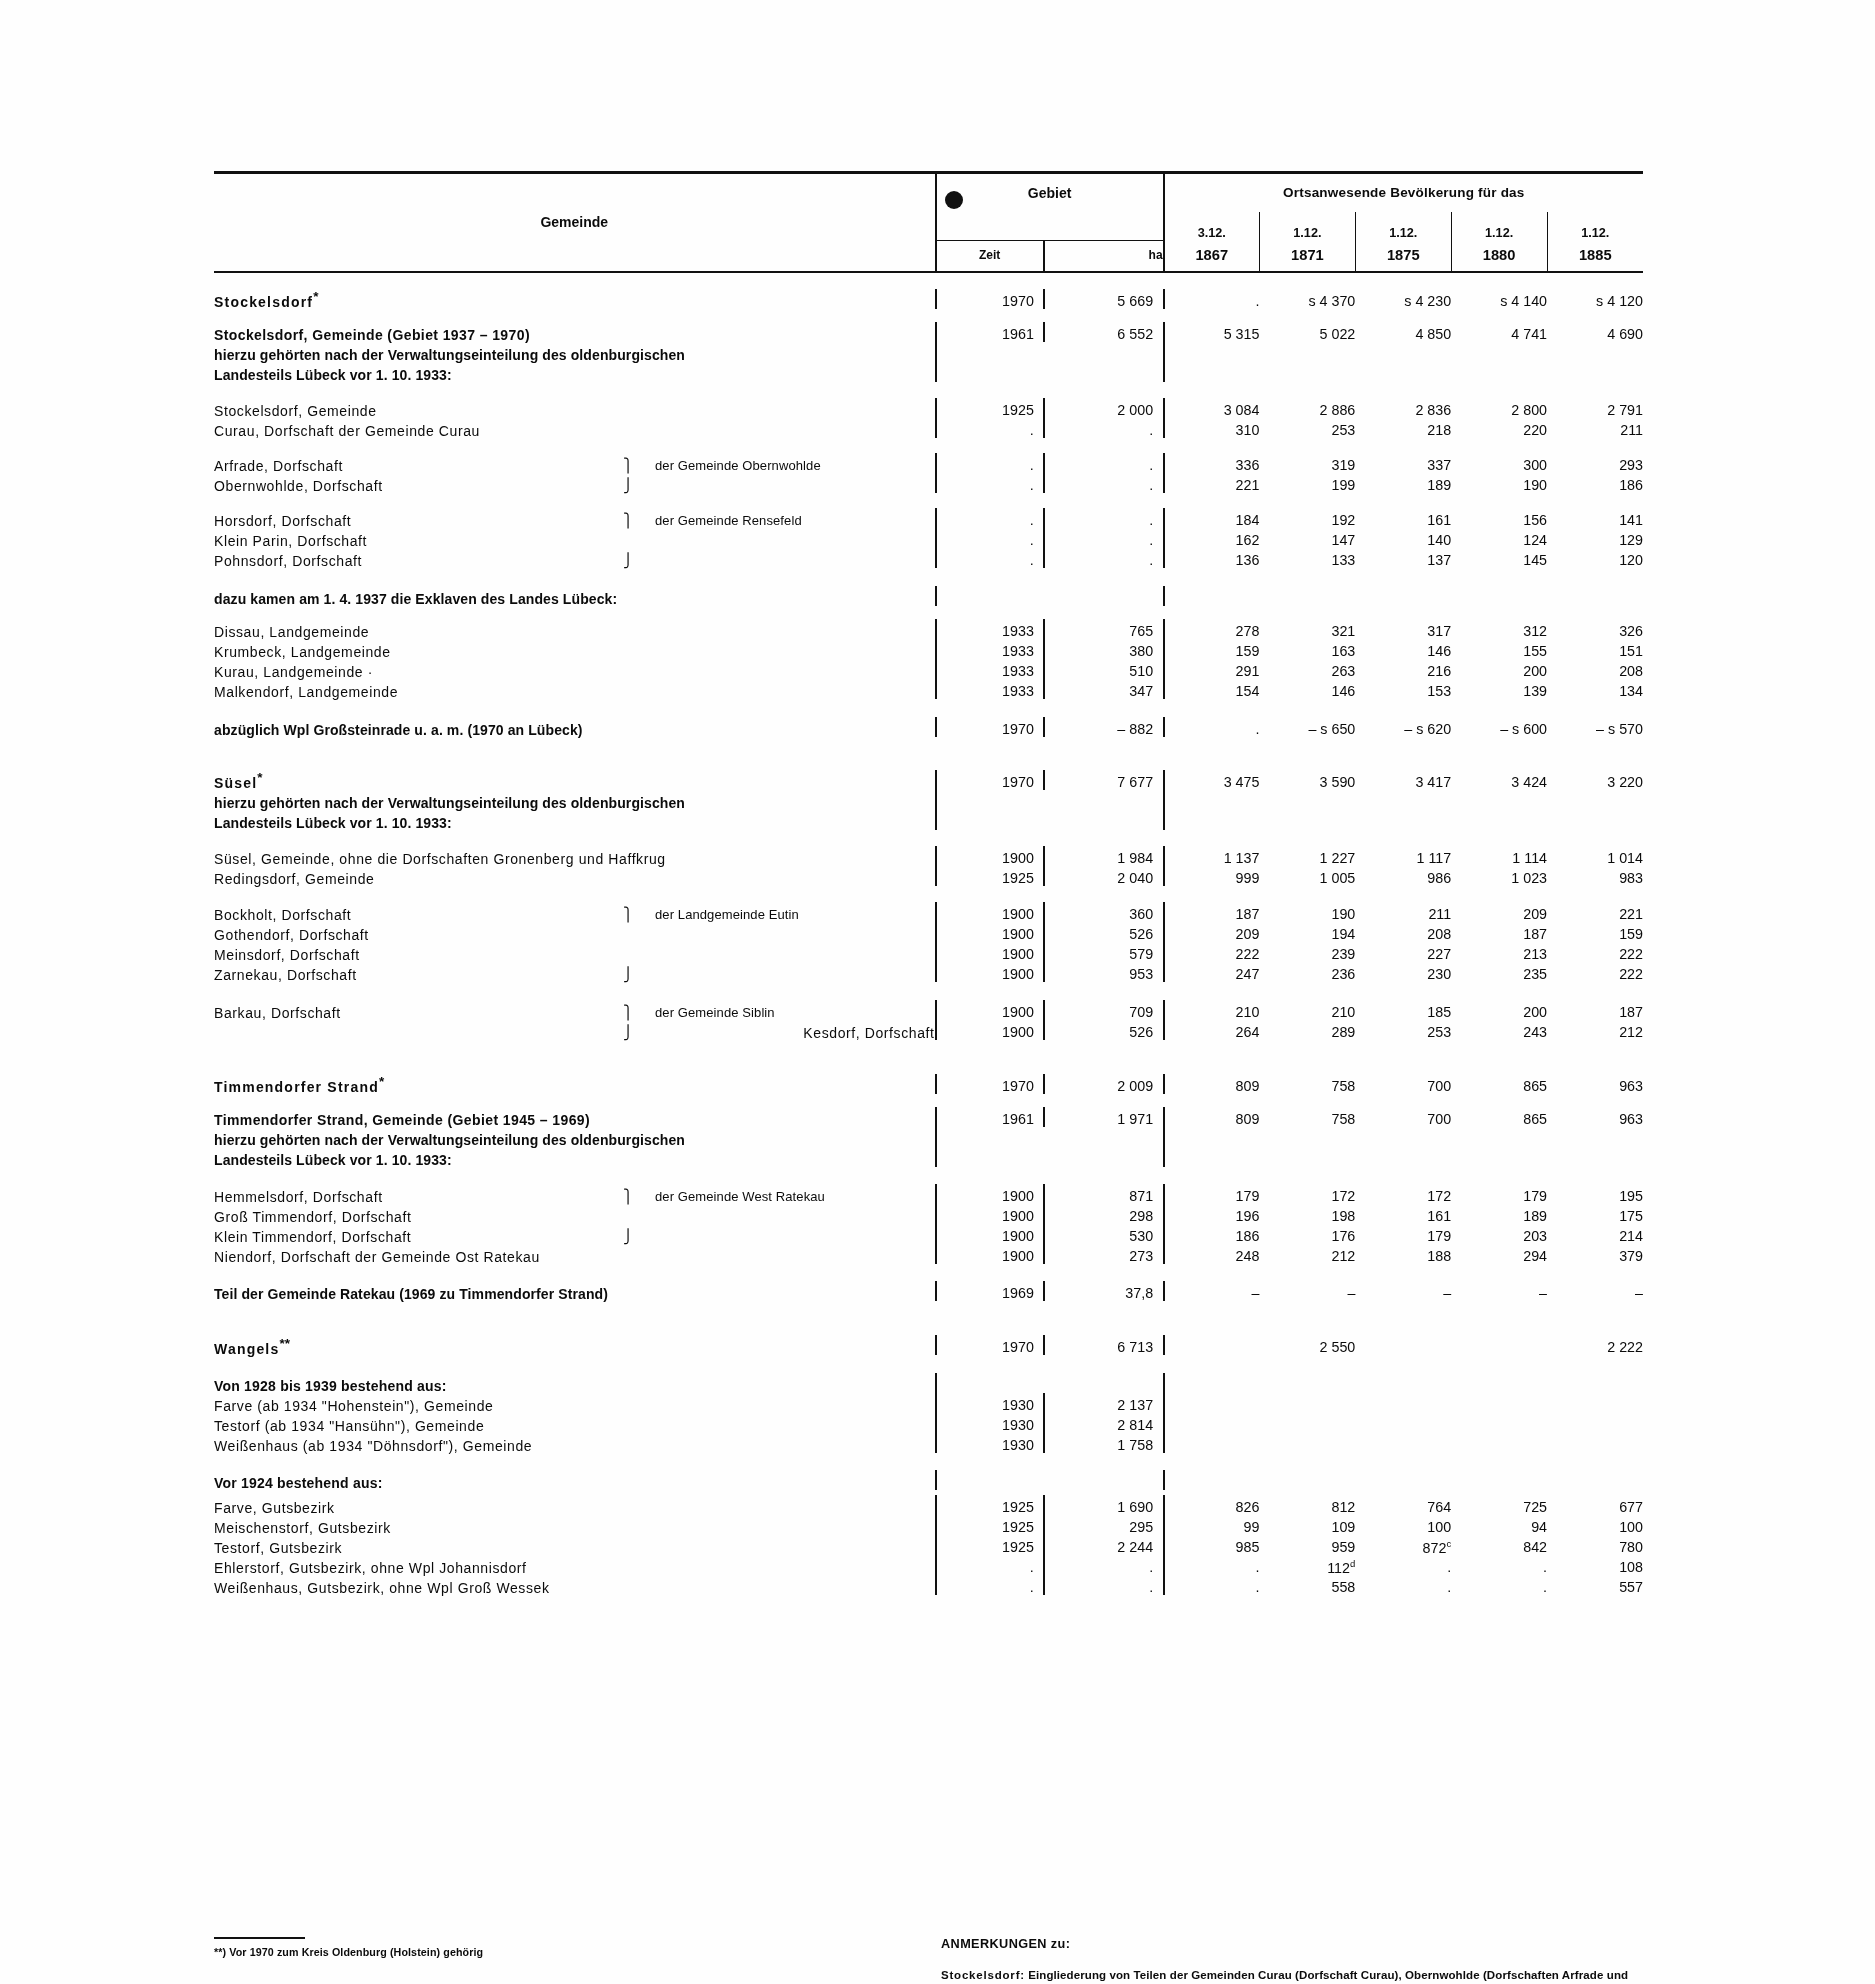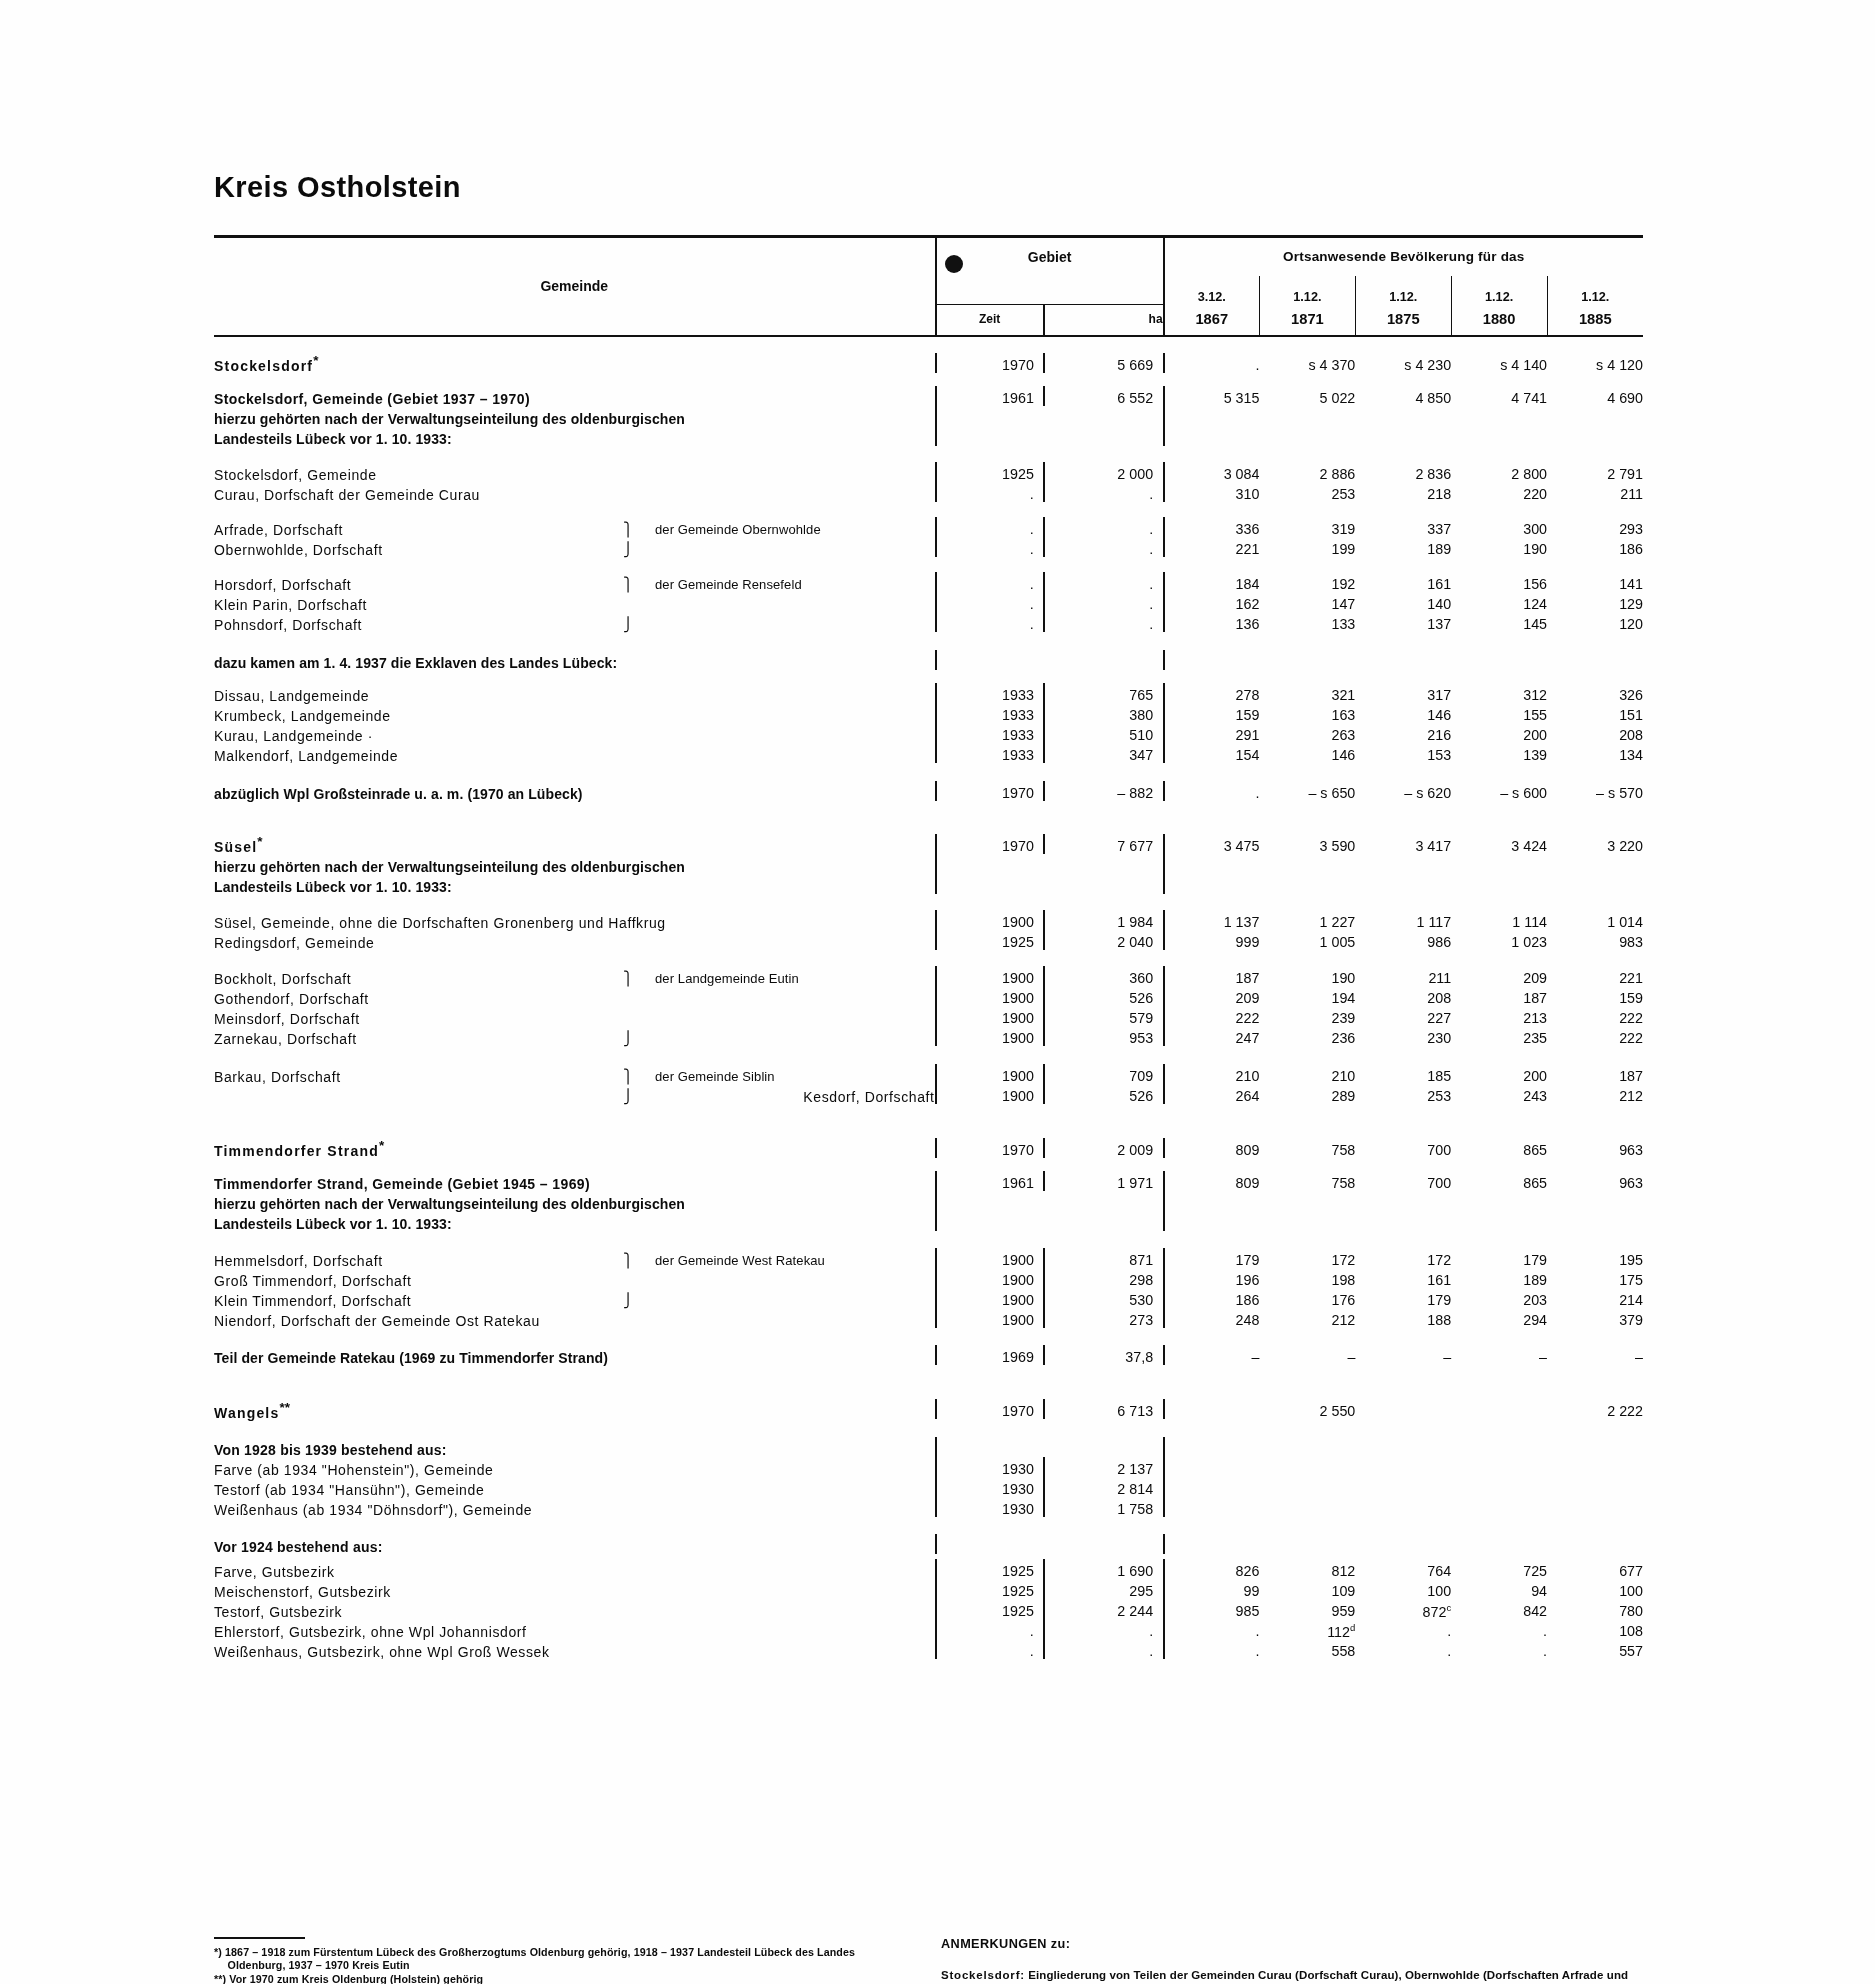--- a/index.html
+++ b/index.html
@@ -150,21 +150,20 @@
     letter-spacing: 0.1px;
   }
   .anm-lead { letter-spacing: 0.8px; }
 </style>
 </head>
 <body>
 
 <div class="page">
   <div class="inner">
 
-    <h1 class="kreis-title">Kreis Ostholstein</h1>
 
     <table class="maintable">
       <colgroup>
         <col style="width:715px">
         <col style="width:107px">
         <col style="width:119px">
         <col style="width:95px">
         <col style="width:95px">
         <col style="width:95px">
         <col style="width:95px">
@@ -746,21 +745,20 @@
           </tr>
         </tbody>
     </table>
 
   </div>
 
   <div class="footwrap">
     <div class="foot-left">
       <div class="foot-rule"></div>
       <div id="footnotes">
-          <div class="fn"><span>*) </span><span>1867 – 1918 zum Fürstentum Lübeck des Großherzogtums Oldenburg gehörig, 1918 – 1937 Landesteil Lübeck des Landes Oldenburg, 1937 – 1970 Kreis Eutin</span></div>
           <div class="fn"><span>**) </span><span>Vor 1970 zum Kreis Oldenburg (Holstein) gehörig</span></div>
         </div>
     </div>
     <div class="foot-right">
       <div class="anm-title">ANMERKUNGEN zu:</div>
       <div id="anmerkungen">
           <div class="anm-p"><span class="anm-lead">Stockelsdorf:</span><span> Eingliederung von Teilen der Gemeinden Curau (Dorfschaft Curau), Obernwohlde (Dorfschaften Arfrade und Obernwohlde) und Rensefeld (Dorfschaften Horsdorf, Klein Parin und Pohnsdorf) am 1. 10. 1933 (Gesetzblatt für den Freistaat Oldenburg/Landesteil Lübeck 32. Bd., S. 1 001)</span></div>
         </div>
     </div>
   </div>

